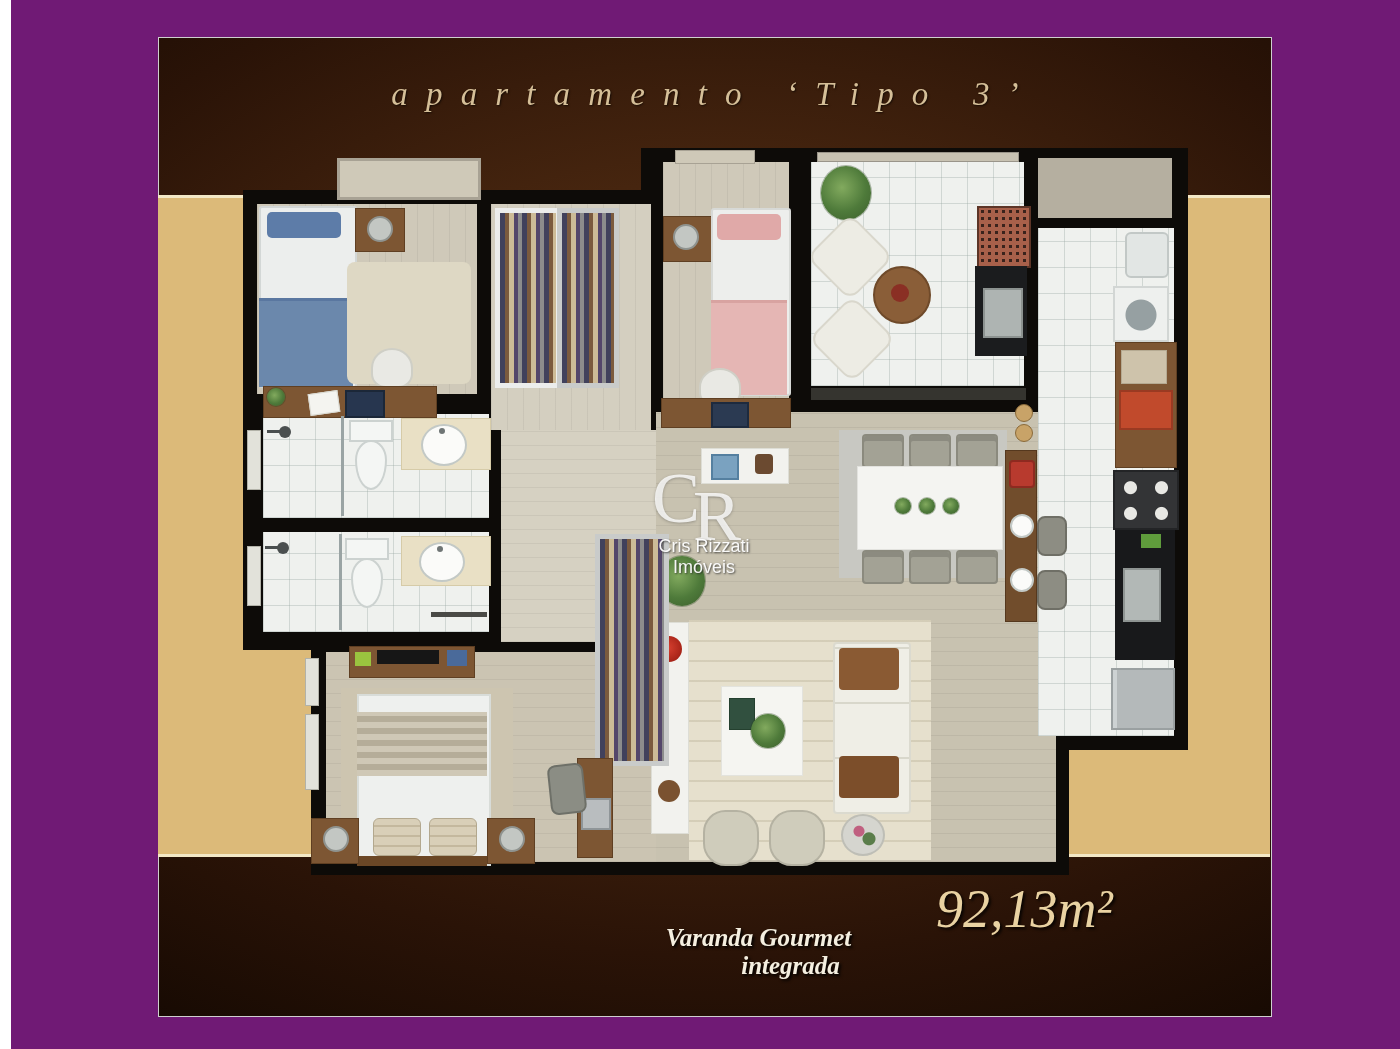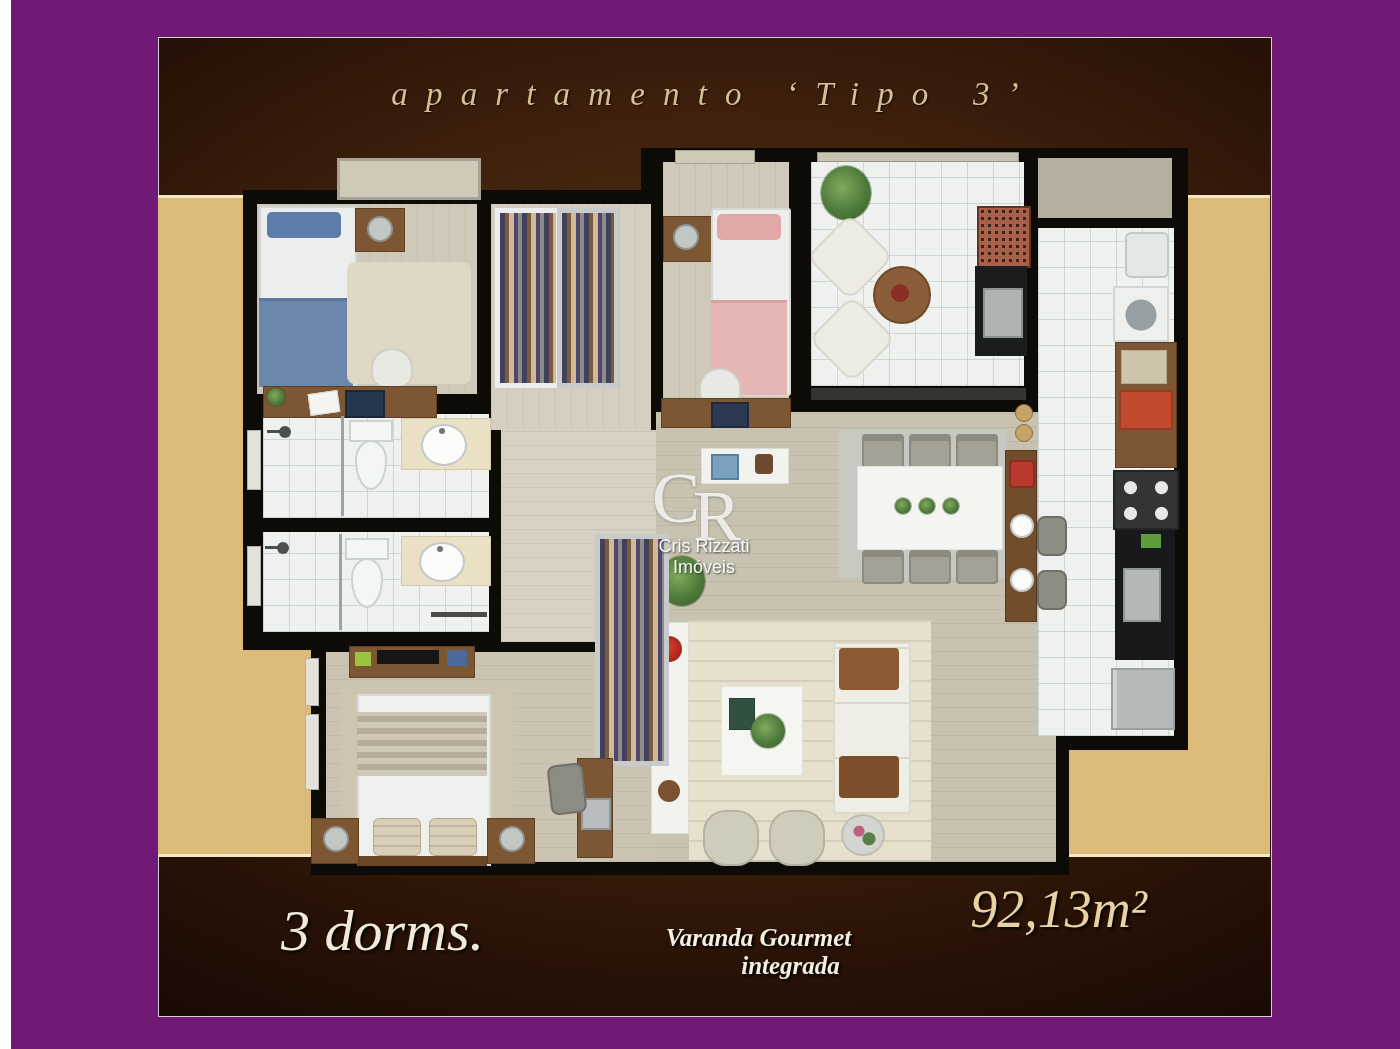--- a/index.html
+++ b/index.html
@@ -36,21 +36,21 @@
   .porcelain{background:#f4f6f4;border:2px solid #ccd2d0;}
   
   .title{left:147px;top:76px;width:1112px;text-align:center;font-style:italic;font-size:33px;
      letter-spacing:0.55em;color:#d5bf98;text-shadow:1px 1px 2px rgba(0,0,0,0.6);}
   .wm-letter{font-size:72px;color:rgba(255,255,255,0.8);line-height:1;text-shadow:0 1px 3px rgba(60,60,60,0.35);}
   .wm-name{width:150px;text-align:center;font-family:"Liberation Sans",sans-serif;font-size:18px;
      color:rgba(255,255,255,0.95);text-shadow:1px 1px 2px rgba(40,40,40,0.8);}
   .ft-big{font-style:italic;font-size:58px;color:#f2ead8;text-shadow:2px 2px 3px rgba(0,0,0,0.85);line-height:1;}
   .ft-med{font-style:italic;font-size:35px;color:#f2ead8;text-shadow:2px 2px 3px rgba(0,0,0,0.85);line-height:1;}
   .ft-var{font-style:italic;font-weight:bold;font-size:25px;color:#f5efe0;text-shadow:2px 2px 3px rgba(0,0,0,0.9);line-height:1.08;text-align:center;}
-  .ft-area{font-style:italic;font-size:54px;color:#e9d2a2;text-shadow:2px 2px 3px rgba(0,0,0,0.85);line-height:1;text-align:center;}
+  .ft-area{font-style:italic;font-size:54px;color:#e9d2a2;text-shadow:2px 2px 3px rgba(0,0,0,0.85);line-height:1;text-align:left;}
   .ft-extra{font-style:italic;font-size:23px;color:#e5cfa0;text-shadow:1px 2px 2px rgba(0,0,0,0.85);line-height:1;text-align:center;}
 </style>
 </head>
 <body>
 
 <div id="canvas">
 
   <div class="a photo"></div>
   <div class="a tan-band"></div>
 
@@ -199,18 +199,17 @@
   <div class="a porcelain" style="left:340px;top:558px;width:28px;height:46px;border-radius:50% 50% 50% 50%/40% 40% 60% 60%"></div>
   <div class="a" style="left:390px;top:536px;width:88px;height:48px;background:#e9e0c5;border:1px solid #d6cba8"></div>
   <div class="a sink-round" style="left:408px;top:542px;width:42px;height:36px"></div>
   <div class="a" style="left:426px;top:546px;width:6px;height:6px;background:#6f7575;border-radius:50%"></div>
   <div class="a" style="left:420px;top:612px;width:56px;height:5px;background:#4a4a46"></div>
 
   <div class="a wm-letter" style="left:641px;top:462px">C</div>
   <div class="a wm-letter" style="left:682px;top:480px">R</div>
   <div class="a wm-name" style="left:618px;top:536px">Cris Rizzati Imóveis</div>
 
-  <div class="a ft-big" style="left:270px;top:902px">3 dorms.</div>
   <div class="a ft-var" style="left:640px;top:924px;width:215px">Varanda Gourmet</div>
   <div class="a ft-var" style="left:672px;top:952px;width:215px">integrada</div>
   <div class="a ft-area" style="left:925px;top:882px;width:245px">92,13m²</div>
 
 </div>
 
 </body></html>

